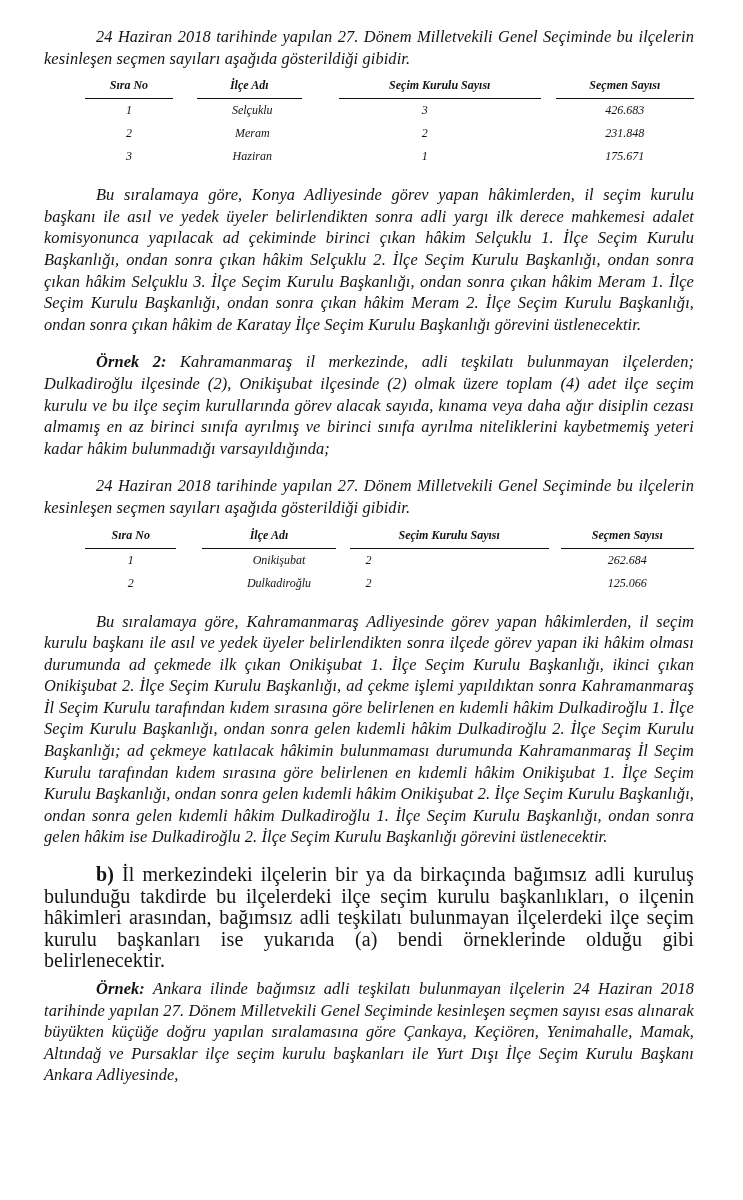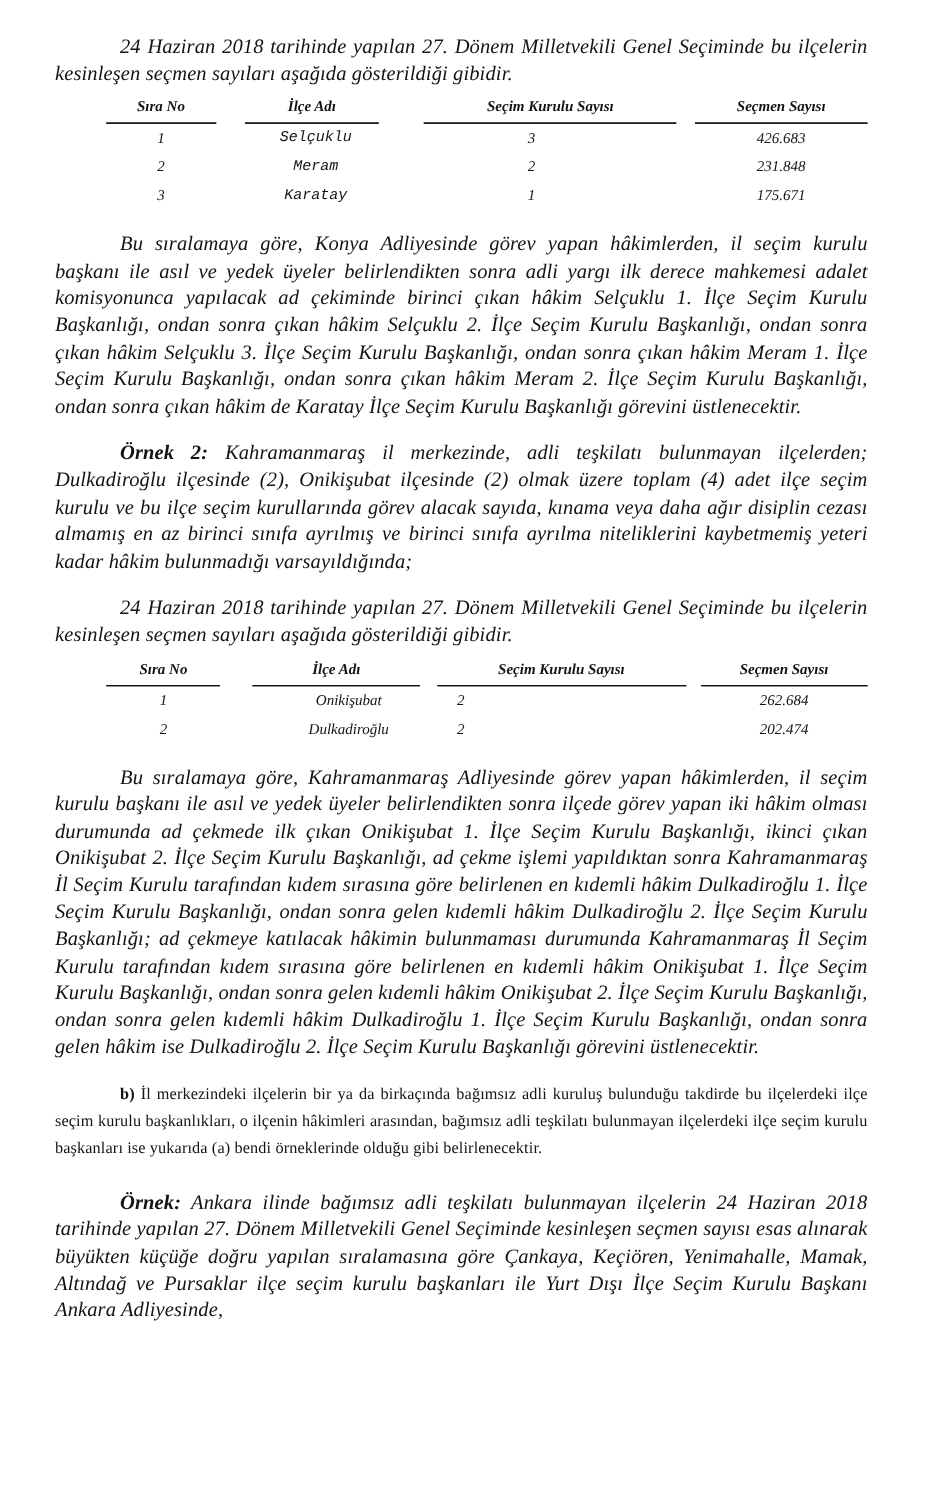--- a/index.html
+++ b/index.html
@@ -35,23 +35,23 @@
     margin: 0 0 0 0;
     font-style: italic;
     font-size: 16.4px;
     line-height: 21.6px;
     text-align: justify;
     text-indent: 52px;
     letter-spacing: 0.1px;
   }
   p.upright {
     font-style: normal;
-    font-size: 13px;
-  }
-  p.gap-md { margin-top: 22px; }
+    font-size: 20px;
+  }
+  p.gap-md { margin-top: 6px; }
   p.gap-lg { margin-top: 16px; }
 
   .lead {
     font-weight: bold;
   }
   .lead-upright {
     font-weight: bold;
     font-style: normal;
   }
 
@@ -81,21 +81,21 @@
   
   .tbl1 { margin-left: 41px; }
   .tbl1 th.c1, .tbl1 td.c1 { width: 92px;  text-align: center; }
   .tbl1 th.g1, .tbl1 td.g1 { width: 26px; }
   .tbl1 th.c2, .tbl1 td.c2 { width: 104px; text-align: center; }
   .tbl1 th.g2, .tbl1 td.g2 { width: 40px; }
   .tbl1 th.c3, .tbl1 td.c3 { width: 181px; text-align: center; }
   .tbl1 th.g3, .tbl1 td.g3 { width: 16px; }
   .tbl1 th.c4, .tbl1 td.c4 { width: 144px; text-align: center; }
 
-  .tbl1 td.c2 { padding-left: 6px; font-family: Liberation Mono, monospace; }
+  .tbl1 td.c2 { padding-left: 6px; }
   .tbl1 td.c3 { text-align: center; padding-right: 30px; }
 
   
   .tbl2 { margin-left: 41px; }
   .tbl2 th.c1, .tbl2 td.c1 { width: 92px;  text-align: center; }
   .tbl2 th.g1, .tbl2 td.g1 { width: 26px; }
   .tbl2 th.c2, .tbl2 td.c2 { width: 114px; text-align: center; }
   .tbl2 th.g2, .tbl2 td.g2 { width: 14px; }
   .tbl2 th.c3, .tbl2 td.c3 { width: 184px; }
   .tbl2 th.g3, .tbl2 td.g3 { width: 12px; }
@@ -140,21 +140,21 @@
           <td class="g1"></td>
           <td class="c2">Meram</td>
           <td class="g2"></td>
           <td class="c3">2</td>
           <td class="g3"></td>
           <td class="c4">231.848</td>
         </tr>
         <tr>
           <td class="c1">3</td>
           <td class="g1"></td>
-          <td class="c2">Karatay</td>
+          <td class="c2">Haziran</td>
           <td class="g2"></td>
           <td class="c3">1</td>
           <td class="g3"></td>
           <td class="c4">175.671</td>
         </tr>
       </tbody>
     </table>
 
     <p class="para gap-lg">Bu sıralamaya göre, Konya Adliyesinde görev yapan hâkimlerden, il seçim kurulu başkanı ile asıl ve yedek üyeler belirlendikten sonra adli yargı ilk derece mahkemesi adalet komisyonunca yapılacak ad çekiminde birinci çıkan hâkim Selçuklu 1. İlçe Seçim Kurulu Başkanlığı, ondan sonra çıkan hâkim Selçuklu 2. İlçe Seçim Kurulu Başkanlığı, ondan sonra çıkan hâkim Selçuklu 3. İlçe Seçim Kurulu Başkanlığı, ondan sonra çıkan hâkim Meram 1. İlçe Seçim Kurulu Başkanlığı, ondan sonra çıkan hâkim  Meram 2. İlçe Seçim Kurulu Başkanlığı, ondan sonra çıkan hâkim de Karatay İlçe Seçim Kurulu Başkanlığı görevini üstlenecektir.</p>
 
@@ -184,21 +184,21 @@
           <td class="g3"></td>
           <td class="c4">262.684</td>
         </tr>
         <tr>
           <td class="c1">2</td>
           <td class="g1"></td>
           <td class="c2">Dulkadiroğlu</td>
           <td class="g2"></td>
           <td class="c3">2</td>
           <td class="g3"></td>
-          <td class="c4">202.474</td>
+          <td class="c4">125.066</td>
         </tr>
       </tbody>
     </table>
 
     <p class="para gap-lg">Bu sıralamaya göre, Kahramanmaraş Adliyesinde görev yapan hâkimlerden, il seçim kurulu başkanı ile asıl ve yedek üyeler belirlendikten sonra ilçede görev yapan iki hâkim olması durumunda ad çekmede ilk çıkan Onikişubat 1. İlçe Seçim Kurulu Başkanlığı, ikinci çıkan Onikişubat 2. İlçe Seçim Kurulu Başkanlığı, ad çekme işlemi yapıldıktan sonra Kahramanmaraş İl Seçim Kurulu tarafından kıdem sırasına göre belirlenen en kıdemli hâkim Dulkadiroğlu 1. İlçe Seçim Kurulu Başkanlığı, ondan sonra gelen kıdemli hâkim Dulkadiroğlu 2. İlçe Seçim Kurulu Başkanlığı; ad çekmeye katılacak hâkimin bulunmaması durumunda Kahramanmaraş İl Seçim Kurulu tarafından kıdem sırasına göre belirlenen en kıdemli hâkim Onikişubat 1. İlçe Seçim Kurulu Başkanlığı, ondan sonra gelen kıdemli hâkim Onikişubat 2. İlçe Seçim Kurulu Başkanlığı, ondan sonra gelen kıdemli hâkim Dulkadiroğlu 1. İlçe Seçim Kurulu Başkanlığı, ondan sonra gelen hâkim ise Dulkadiroğlu 2. İlçe Seçim Kurulu Başkanlığı görevini üstlenecektir.</p>
 
     <p class="para upright gap-lg"><span class="lead-upright">b)</span><span> İl merkezindeki ilçelerin bir ya da birkaçında bağımsız adli kuruluş bulunduğu takdirde bu ilçelerdeki ilçe seçim kurulu başkanlıkları, o ilçenin hâkimleri arasından, bağımsız adli teşkilatı bulunmayan ilçelerdeki ilçe seçim kurulu başkanları ise yukarıda (a) bendi örneklerinde olduğu gibi belirlenecektir.</span></p>
 
     <p class="para gap-md"><span class="lead">Örnek:</span><span> Ankara ilinde bağımsız adli teşkilatı bulunmayan ilçelerin 24 Haziran 2018 tarihinde yapılan 27. Dönem Milletvekili Genel Seçiminde kesinleşen seçmen sayısı esas alınarak büyükten küçüğe doğru yapılan sıralamasına göre Çankaya, Keçiören, Yenimahalle, Mamak, Altındağ ve Pursaklar ilçe seçim kurulu başkanları ile Yurt Dışı İlçe Seçim Kurulu Başkanı Ankara Adliyesinde,</span></p>
 

